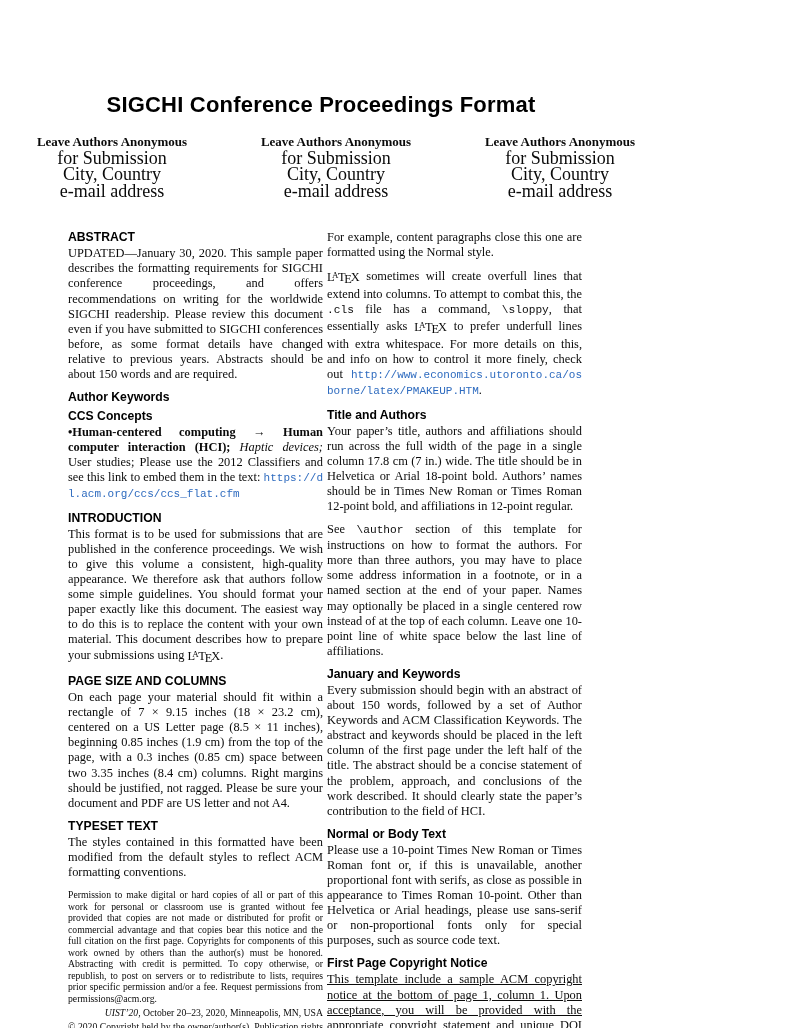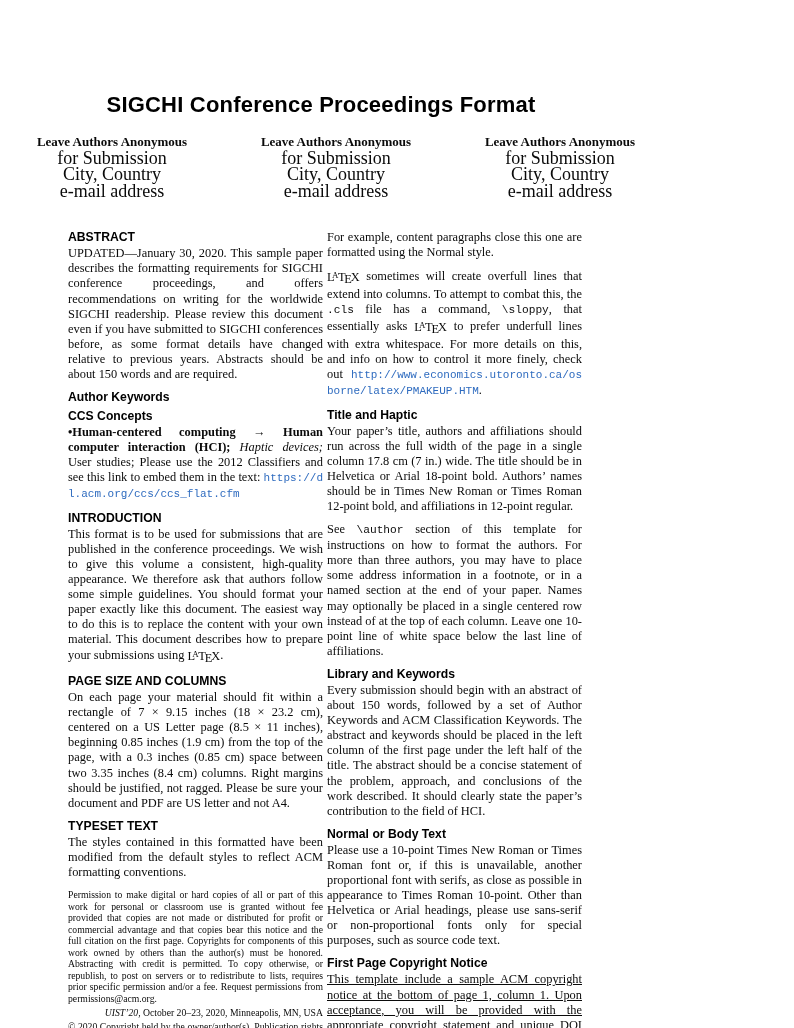--- a/index.html
+++ b/index.html
@@ -127,24 +127,24 @@
         <div class="sec-h">TYPESET TEXT</div>
         <p class="par">The styles contained in this formatted have been modified from the default styles to reflect ACM formatting conventions.</p>
         <p class="fnp">Permission to make digital or hard copies of all or part of this work for personal or classroom use is granted without fee provided that copies are not made or distributed for profit or commercial advantage and that copies bear this notice and the full citation on the first page. Copyrights for components of this work owned by others than the author(s) must be honored. Abstracting with credit is permitted. To copy otherwise, or republish, to post on servers or to redistribute to lists, requires prior specific permission and/or a fee. Request permissions from permissions@acm.org.</p>
         <p class="fnp conf-line"><span class="i">UIST’20,</span> October 20–23, 2020, Minneapolis, MN, USA</p>
         <p class="fnp">© 2020 Copyright held by the owner/author(s). Publication rights licensed to ACM. ISBN 978-1-4503-6708-0/20/04…$15.00</p>
         <p class="fnp doi-line">DOI: <span class="link">https://doi.org/10.1145/3313831.XXXXXXX</span></p>
       </div>
     <div class="col">
         <p class="par">For example, content paragraphs close this one are formatted using the Normal style.</p>
         <p class="par"><span>L<span class="lx-a">A</span>T<span class="lx-e">E</span>X</span> sometimes will create overfull lines that extend into columns. To attempt to combat this, the <span class="m">.cls</span> file has a command, <span class="m">\sloppy</span>, that essentially asks <span>L<span class="lx-a">A</span>T<span class="lx-e">E</span>X</span> to prefer underfull lines with extra whitespace. For more details on this, and info on how to control it more finely, check out <span class="link">http://www.economics.utoronto.ca/osborne/latex/PMAKEUP.HTM</span>.</p>
-        <div class="sub-h">Title and Haptic</div>
+        <div class="sub-h">Title and Authors</div>
         <p class="par">Your paper’s title, authors and affiliations should run across the full width of the page in a single column 17.8 cm (7 in.) wide. The title should be in Helvetica or Arial 18-point bold. Authors’ names should be in Times New Roman or Times Roman 12-point bold, and affiliations in 12-point regular.</p>
         <p class="par">See <span class="m">\author</span> section of this template for instructions on how to format the authors. For more than three authors, you may have to place some address information in a footnote, or in a named section at the end of your paper. Names may optionally be placed in a single centered row instead of at the top of each column. Leave one 10-point line of white space below the last line of affiliations.</p>
-        <div class="sub-h">Library and Keywords</div>
+        <div class="sub-h">January and Keywords</div>
         <p class="par">Every submission should begin with an abstract of about 150 words, followed by a set of Author Keywords and ACM Classification Keywords. The abstract and keywords should be placed in the left column of the first page under the left half of the title. The abstract should be a concise statement of the problem, approach, and conclusions of the work described. It should clearly state the paper’s contribution to the field of HCI.</p>
         <div class="sub-h">Normal or Body Text</div>
         <p class="par">Please use a 10-point Times New Roman or Times Roman font or, if this is unavailable, another proportional font with serifs, as close as possible in appearance to Times Roman 10-point. Other than Helvetica or Arial headings, please use sans-serif or non-proportional fonts only for special purposes, such as source code text.</p>
         <div class="sub-h">First Page Copyright Notice</div>
         <p class="par">This template include a sample ACM copyright notice at the bottom of page 1, column 1. Upon acceptance, you will be provided with the appropriate copyright statement and unique DOI string for publication. Accepted papers will be distributed in the conference publications. They will also be placed in the ACM Digital Library, where they will remain</p>
       </div>
   </div>
 </div>
 
 </body></html>

